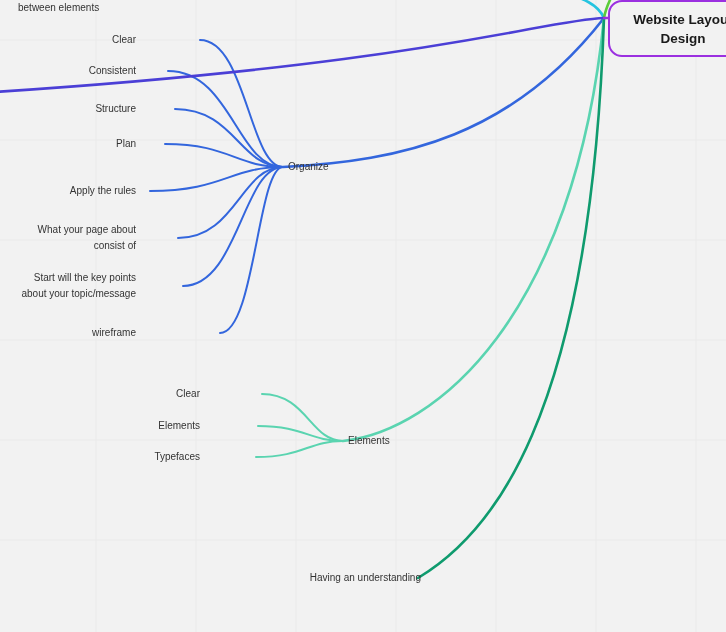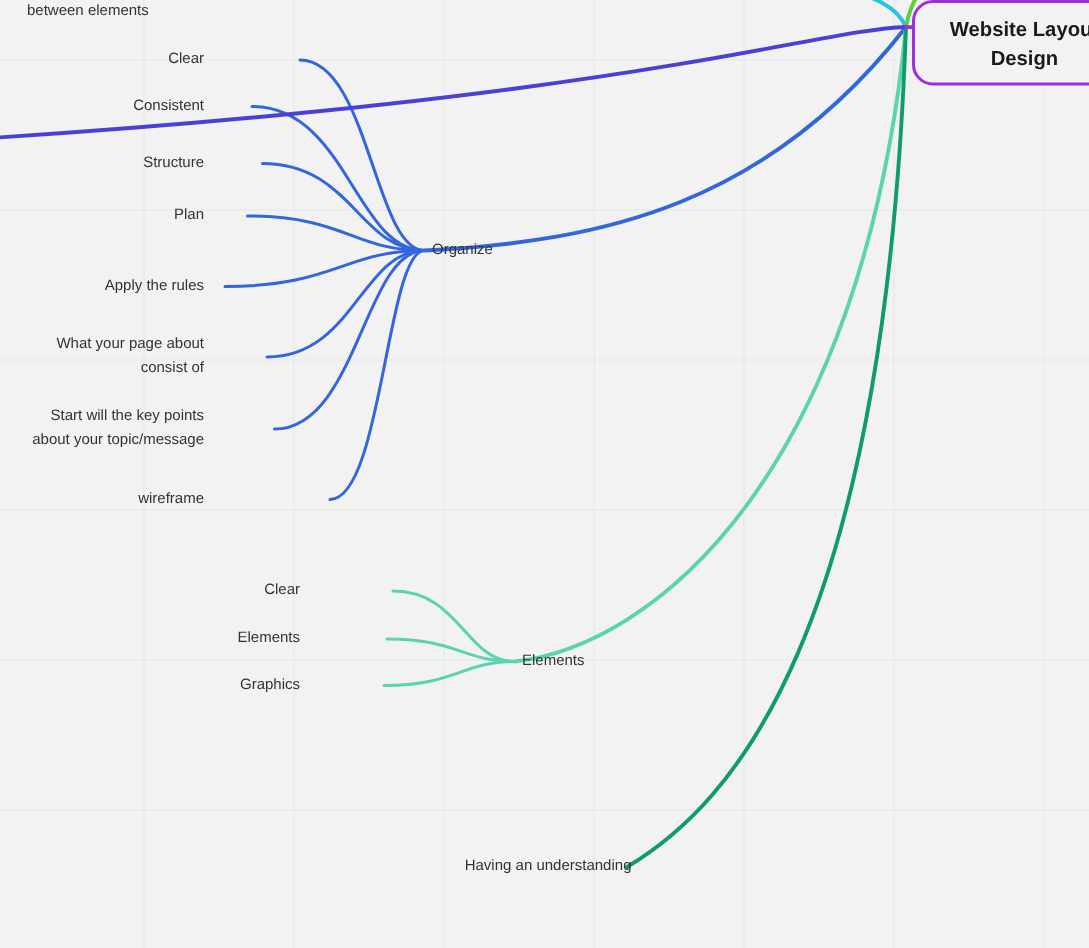--- a/index.html
+++ b/index.html
@@ -101,21 +101,21 @@
       <div class="node-label right" style="right: 590px; top: 136px;">Plan</div>
       <div class="node-label right" style="right: 590px; top: 183px;">Apply the rules</div>
       <div class="node-label right" style="right: 590px; top: 222px;">What your page about
 consist of</div>
       <div class="node-label right" style="right: 590px; top: 270px;">Start will the key points
 about your topic/message</div>
       <div class="node-label right" style="right: 590px; top: 325px;">wireframe</div>
       <div class="node-label left" style="left: 288px; top: 159px;">Organize</div>
       <div class="node-label right" style="right: 526px; top: 386px;">Clear</div>
       <div class="node-label right" style="right: 526px; top: 418px;">Elements</div>
-      <div class="node-label right" style="right: 526px; top: 449px;">Graphics</div>
+      <div class="node-label right" style="right: 526px; top: 449px;">Typefaces</div>
       <div class="node-label left" style="left: 348px; top: 433px;">Elements</div>
       <div class="node-label right" style="right: 305px; top: 570px;">Having an understanding</div>
       <div class="node-label left" style="left: 18px; top: 0px;">between elements</div>
     </div>
 
   <div class="central-node" id="central-node" style="left: 608px; top: 0px; width: 150px; height: 57px; border-color: rgb(155, 48, 224);">
     <span>Website Layout Design</span>
   </div>
 
 </div>

